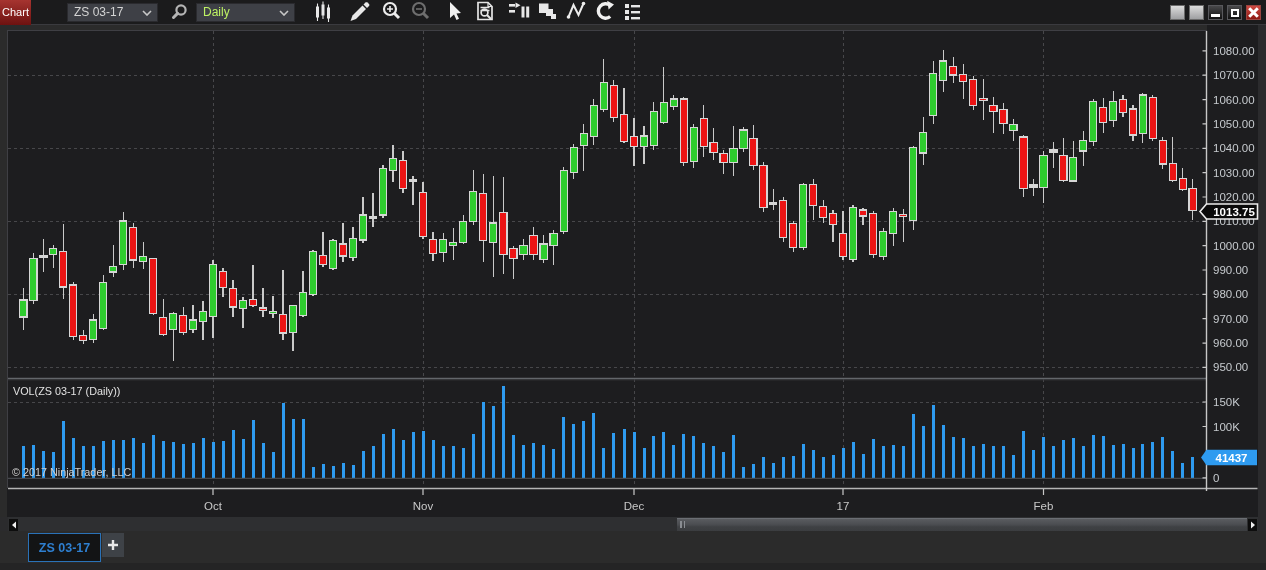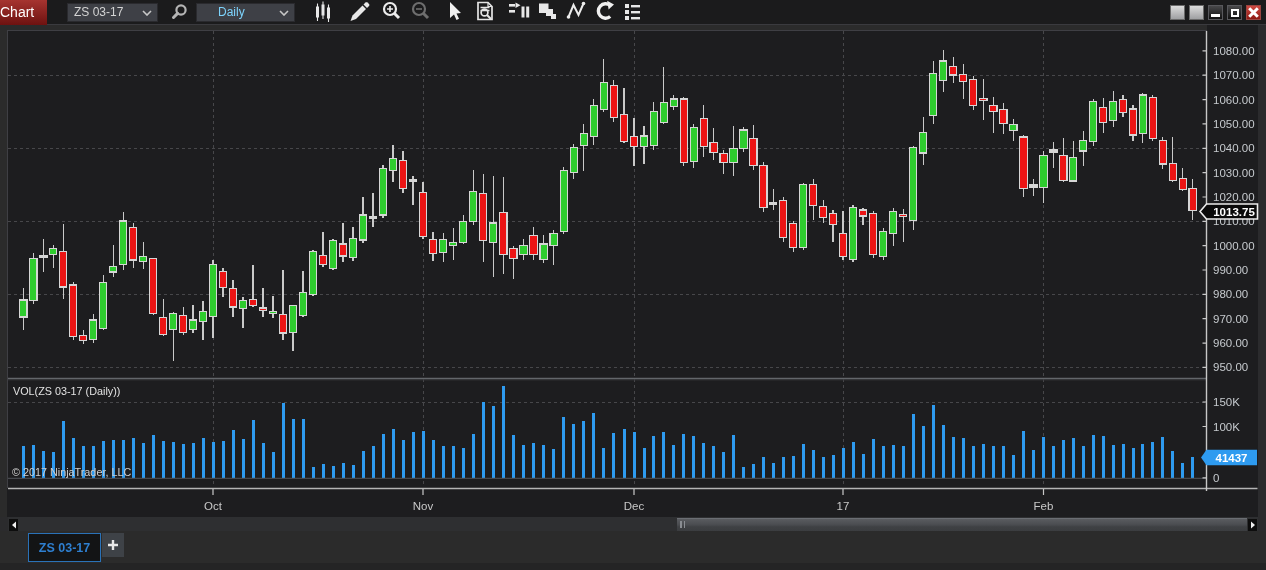--- a/index.html
+++ b/index.html
@@ -2,31 +2,31 @@
 <html><head><meta charset="utf-8">
 <style>
 *{margin:0;padding:0;box-sizing:border-box}
 html,body{width:1266px;height:570px;overflow:hidden;background:#1d1d1f;font-family:"Liberation Sans",sans-serif}
 #page{position:relative;width:1266px;height:570px}
 .abs{position:absolute}
 </style></head><body>
 <div id="page">
 
 <div class="abs" style="left:0;top:0;width:1266px;height:25px;background:#1b1b1c;border-bottom:1px solid #3a3a3e"></div>
-<div class="abs" style="left:0;top:0;width:47px;height:25px;background:linear-gradient(#a63430,#6e1210);color:#fff;font-size:14px;line-height:25px;">Chart</div>
+<div class="abs" style="left:0;top:0;width:31px;height:25px;background:linear-gradient(#a63430,#6e1210);color:#fff;font-size:11px;line-height:25px;text-align:center">Chart</div>
 <div class="abs" style="left:67px;top:3px;width:91px;height:19px;background:#3e4046;border:1px solid #2a2a2e;color:#d4d4d4;font-size:12px;line-height:17px;padding-left:6px">ZS 03-17
   <svg class="abs" style="right:5px;top:6px" width="10" height="6">
         <path d="M1 1 L5 5 L9 1" stroke="#c8c8c8" stroke-width="1.6" fill="none"></path>
       </svg>
 </div>
 <svg class="abs" style="left:169px;top:2px" width="21" height="21" viewBox="0 0 21 21">
   <circle cx="12" cy="8" r="4.6" stroke="#b4b4b4" stroke-width="2.2" fill="none"></circle>
   <path d="M8.6 11.4 L4.5 15.5" stroke="#b4b4b4" stroke-width="3" stroke-linecap="round"></path>
 </svg>
-<div class="abs" style="left:196px;top:3px;width:99px;height:19px;background:#3e4046;border:1px solid #2a2a2e;color:#7dd3fc;font-size:12px;line-height:17px;padding-left:21px">Daily
+<div class="abs" style="left:196px;top:3px;width:99px;height:19px;background:#3e4046;border:1px solid #2a2a2e;color:#bef264;font-size:12px;line-height:17px;padding-left:6px">Daily
   <svg class="abs" style="right:5px;top:6px" width="10" height="6">
         <path d="M1 1 L5 5 L9 1" stroke="#c8c8c8" stroke-width="1.6" fill="none"></path>
       </svg>
 </div>
 <svg class="abs" style="left:300px;top:0" width="350" height="25" viewBox="0 0 350 25">
 
   <g stroke="#e8e8e8" stroke-width="1.1">
     <path d="M17.5 3.5 V21"></path>
         <path d="M23 1.5 V19"></path>
         <path d="M28.5 4.5 V22"></path>

